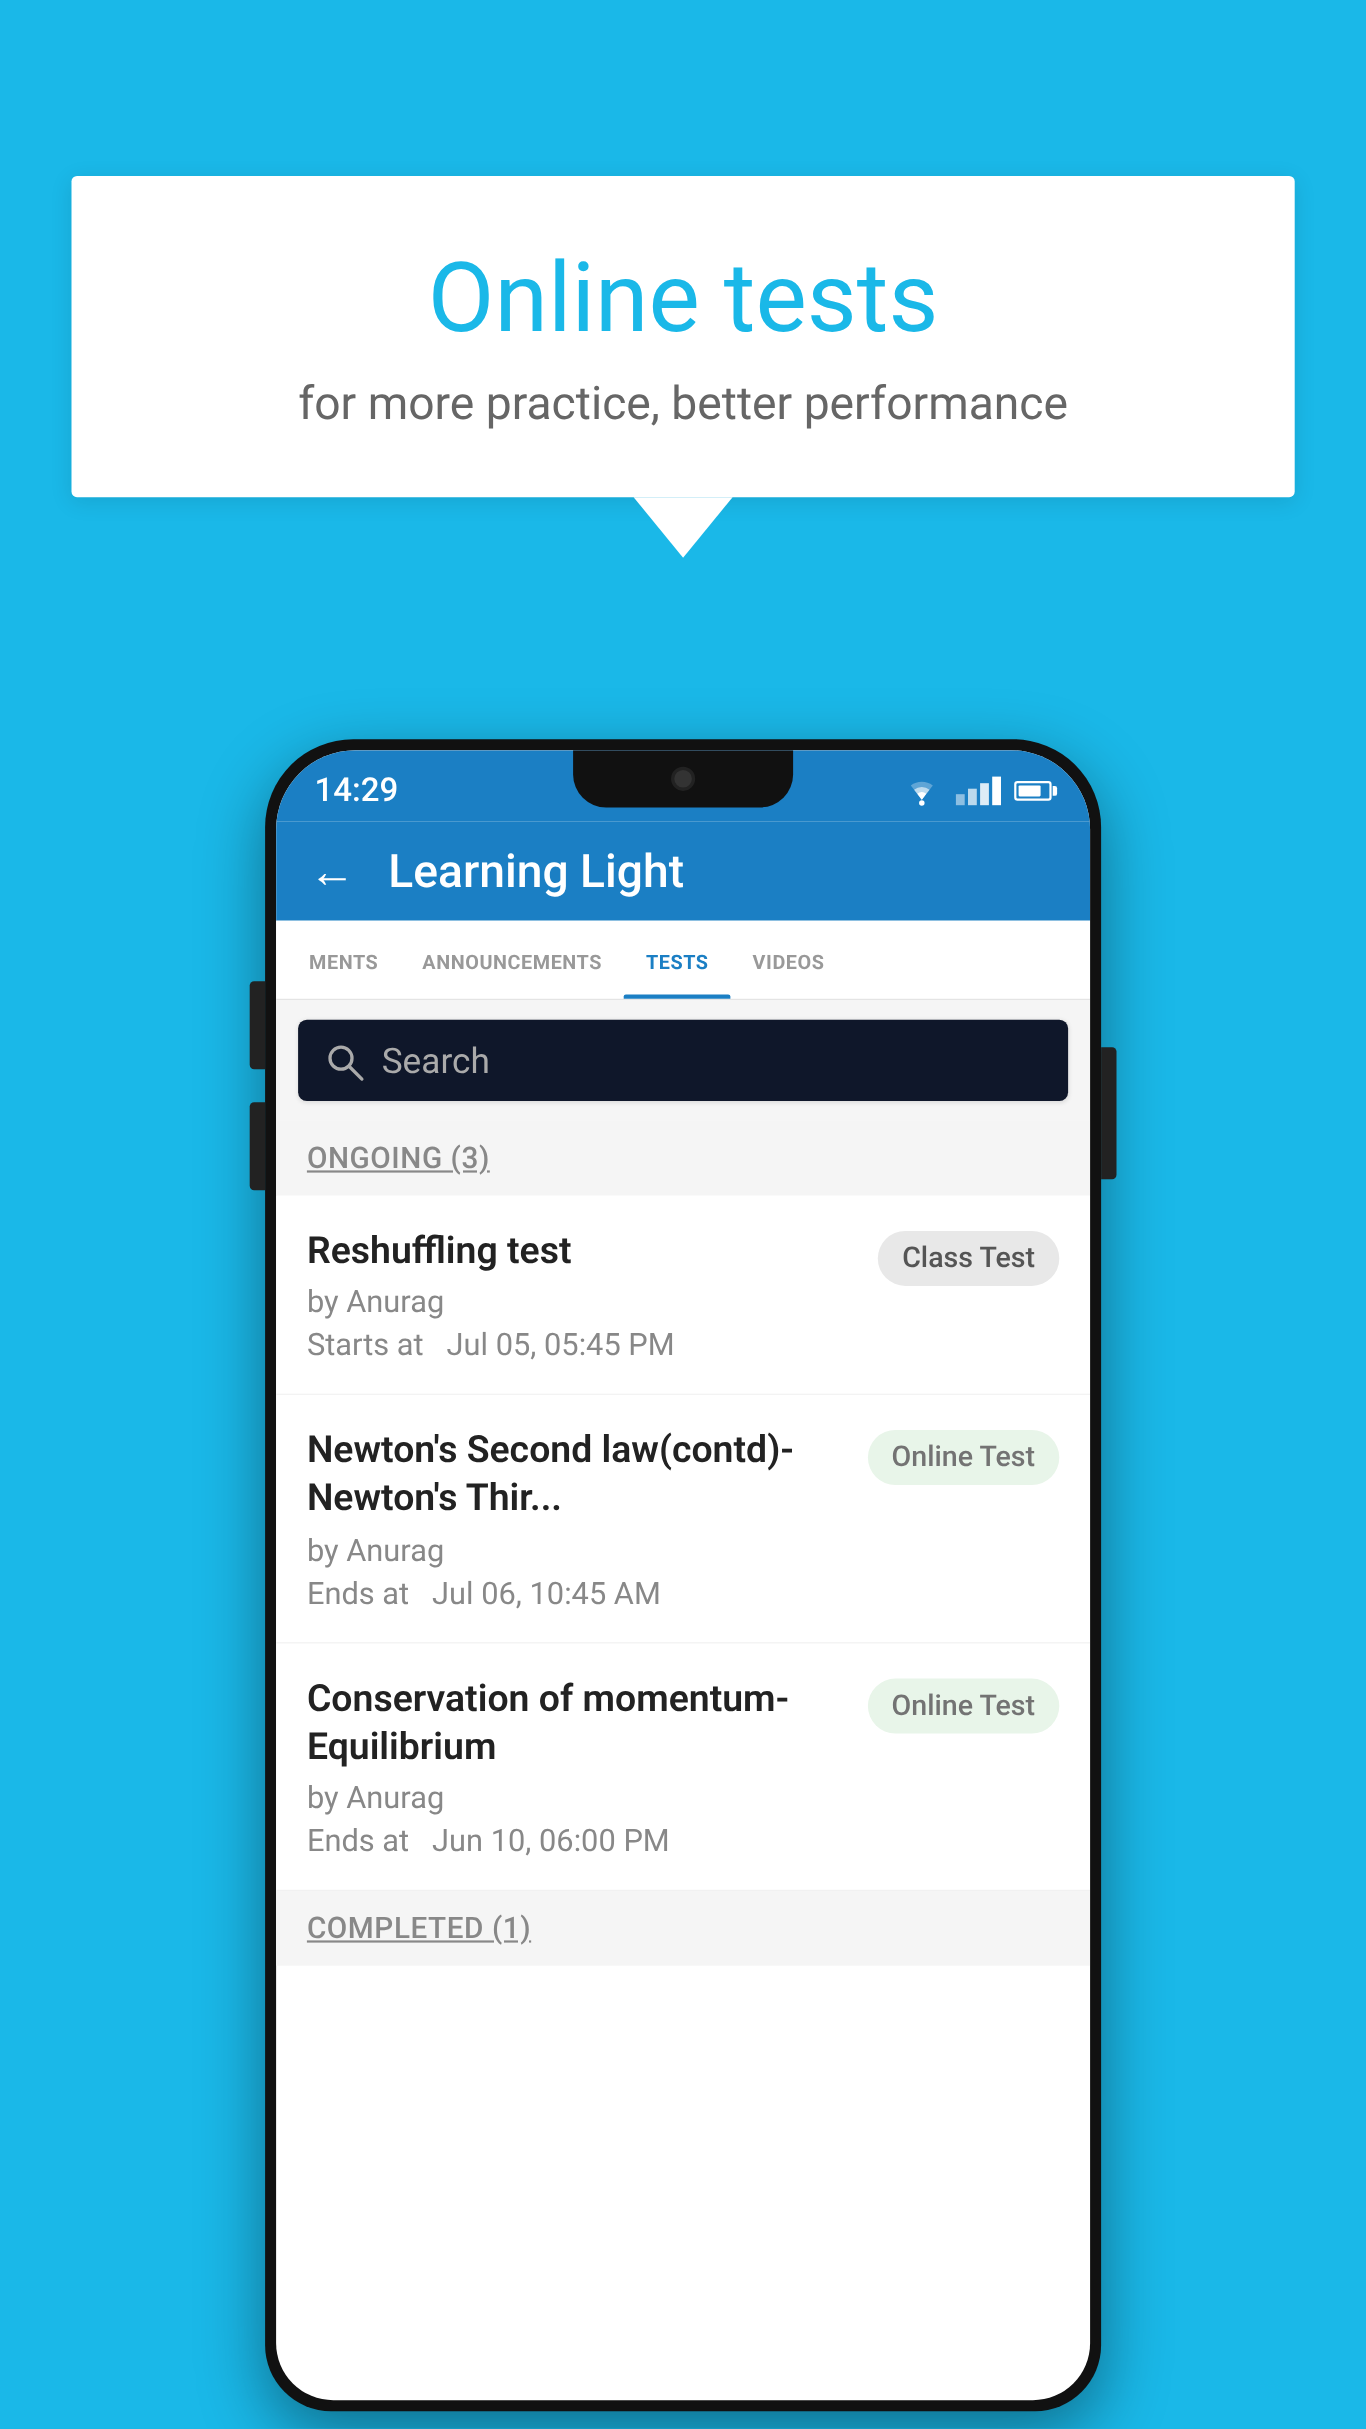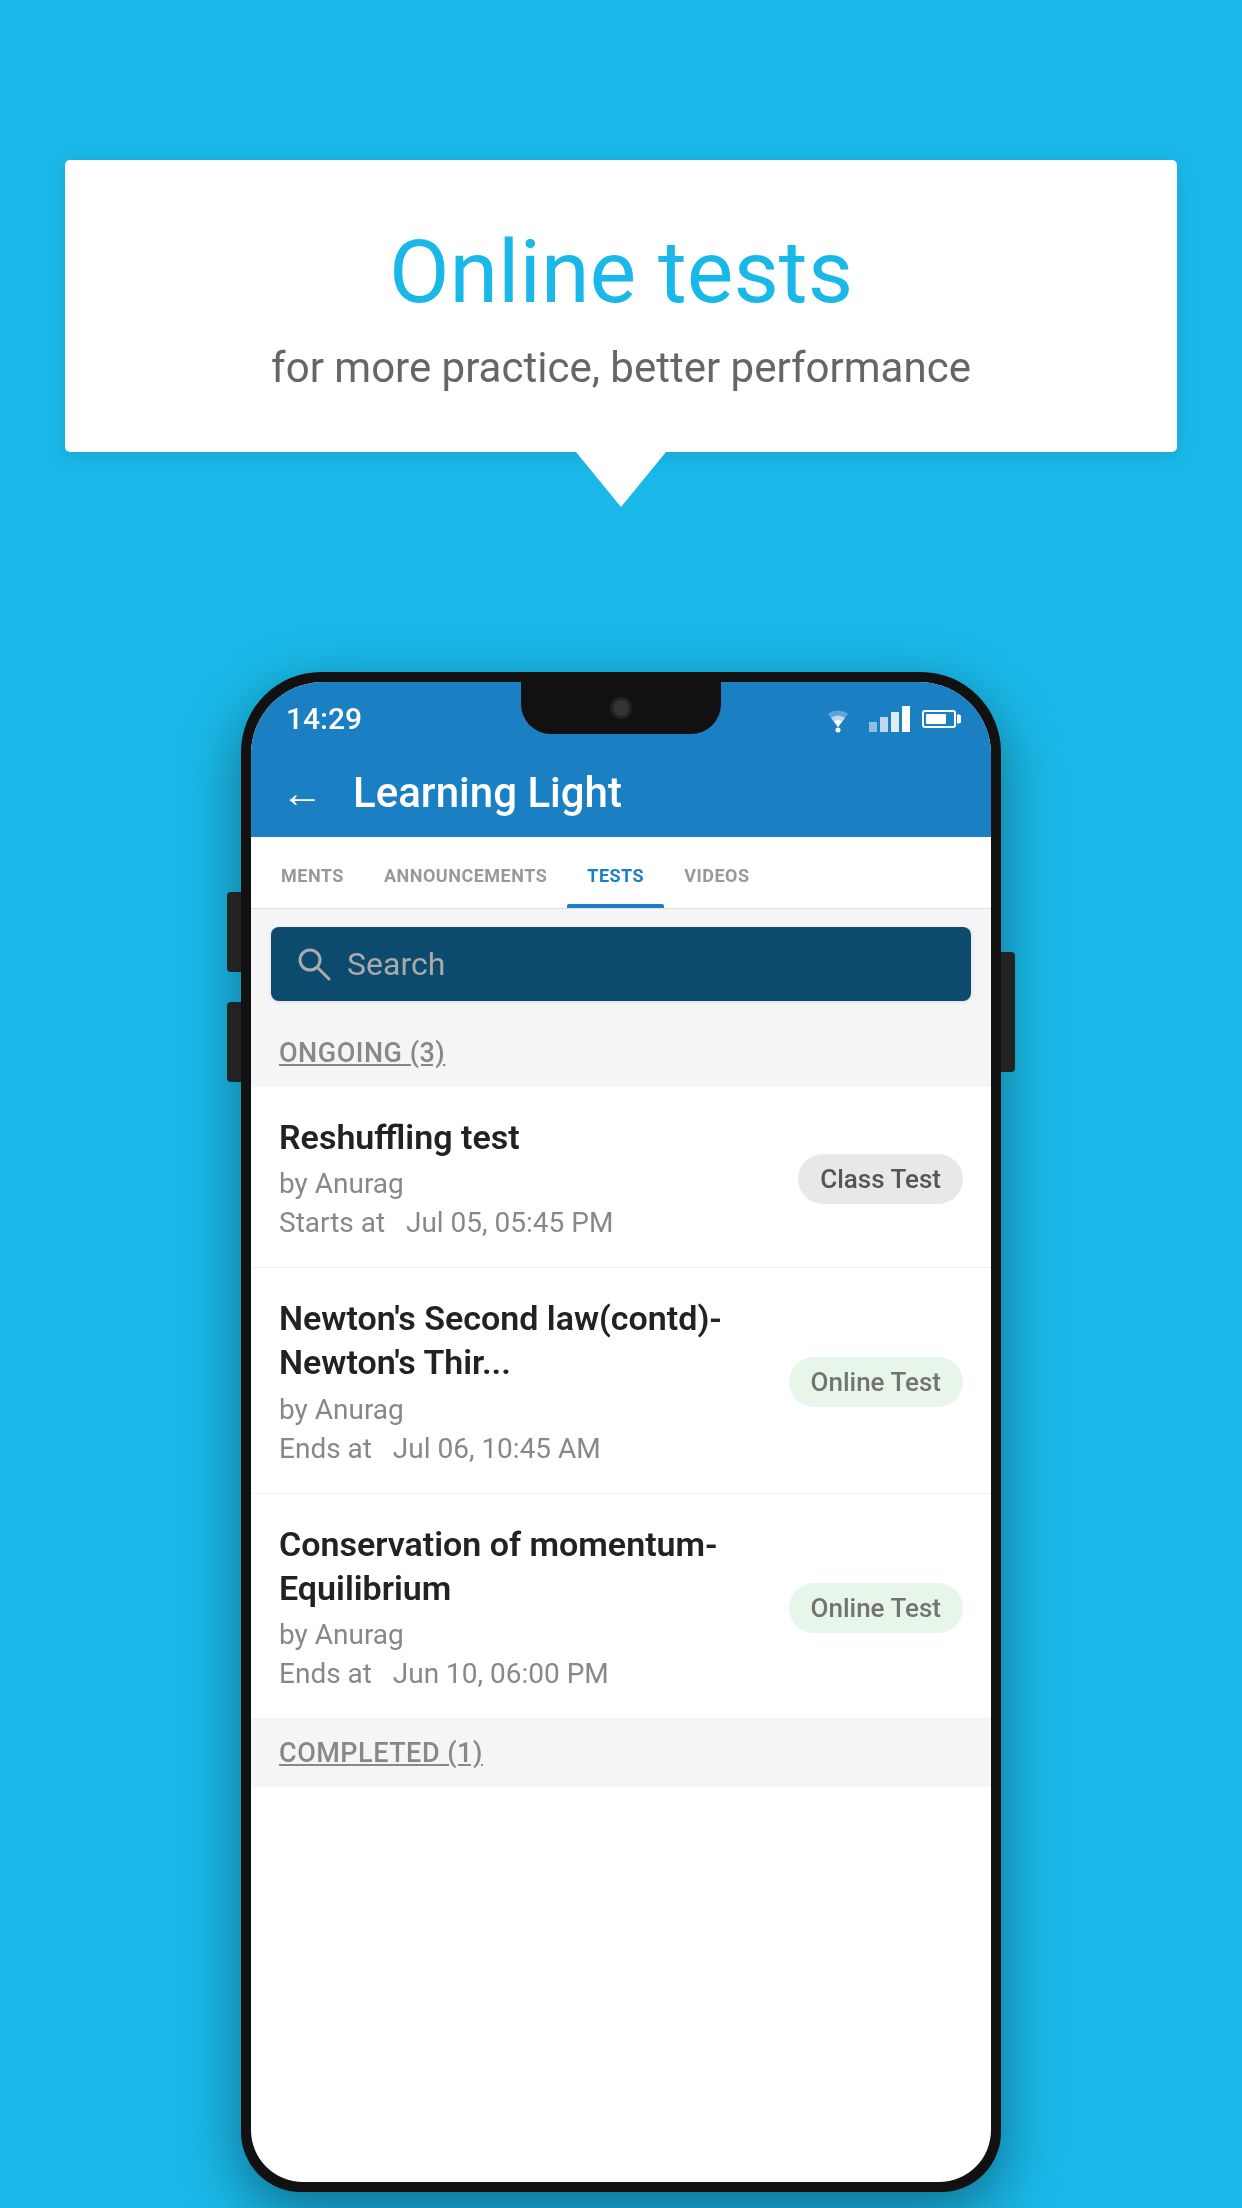--- a/index.html
+++ b/index.html
@@ -221,24 +221,24 @@
       border-radius: 2px 2px 0 0;
     }
 
     
     .search-container {
       background: #f5f5f5;
       padding: 18px 20px;
     }
 
     .search-bar {
-      background: #0c4a6e;
+      background: #0f172a;
       border-radius: 8px;
       display: flex;
-      align-items: flex-start;
+      align-items: flex-end;
       padding: 18px 24px;
       gap: 16px;
       box-shadow: 0 1px 4px rgba(0,0,0,0.1);
     }
 
     .search-placeholder {
       font-size: 32px;
       color: #aaa;
     }
 
@@ -258,21 +258,21 @@
 
     
     .test-list {
       background: white;
     }
 
     .test-item {
       padding: 28px 28px;
       border-bottom: 1px solid #f0f0f0;
       display: flex;
-      align-items: center;
+      align-items: flex-start;
       justify-content: space-between;
     }
 
     .test-info {
       flex: 1;
       margin-right: 20px;
     }
 
     .test-name {
       font-size: 34px;

